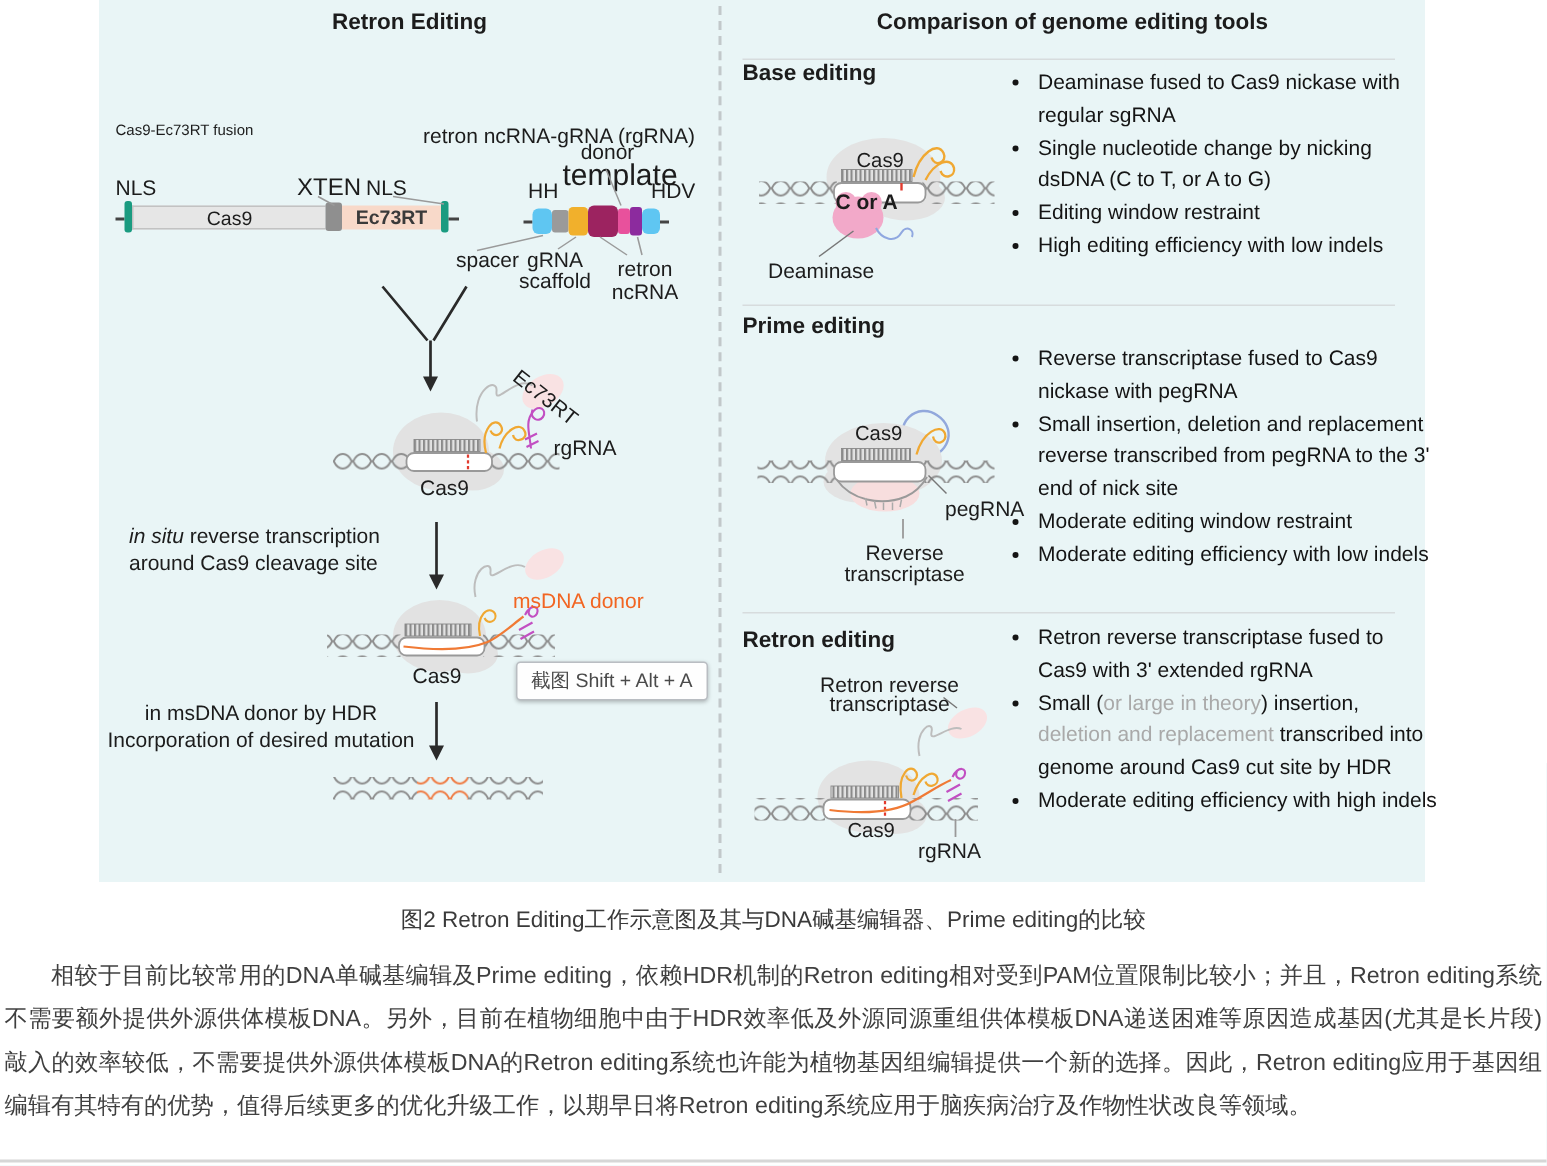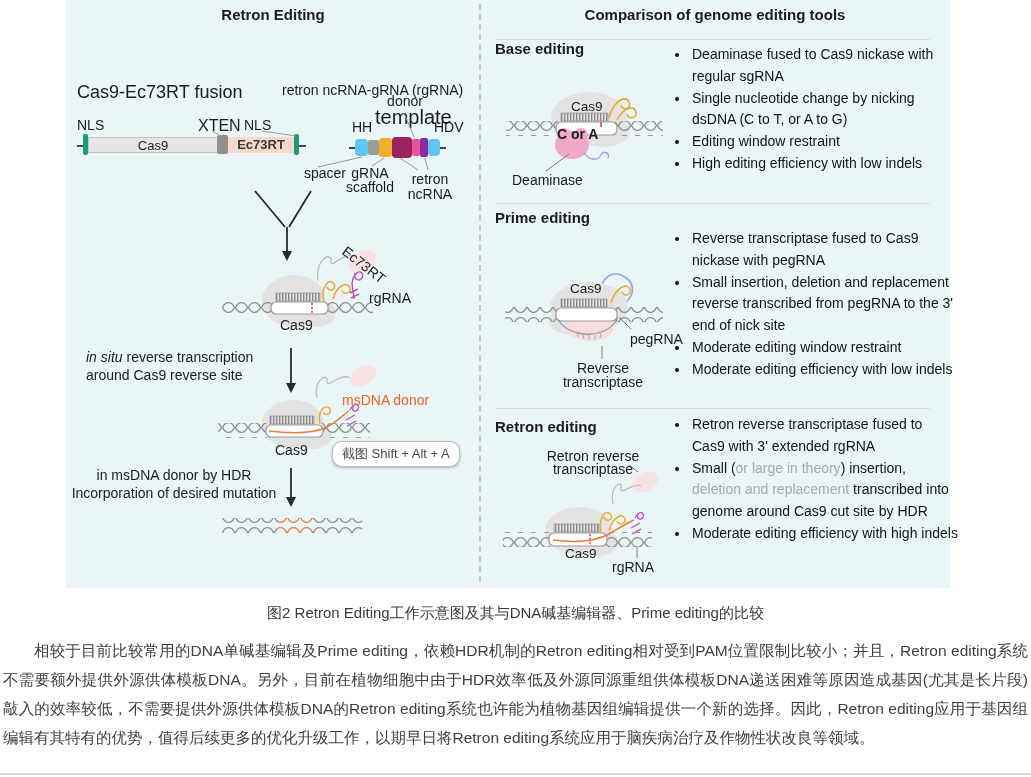--- a/index.html
+++ b/index.html
@@ -47,21 +47,21 @@
     <pattern id="hatch" width="3" height="8" patternUnits="userSpaceOnUse">
       <rect width="1.4" height="8" fill="#8a8a8a"></rect>
     </pattern>
   </defs>
 </svg>
 
 <div class="figure">
 
   <div class="lbl panel-title" style="left:0;top:6px;width:414px;">Retron Editing</div>
 
-  <div class="lbl" style="left:11px;top:82px;font-size:18px;">Cas9-Ec73RT fusion</div>
+  <div class="lbl" style="left:11px;top:82px;font-size:10px;">Cas9-Ec73RT fusion</div>
   <div class="lbl" style="left:216px;top:82px;font-size:14px;">retron ncRNA-gRNA (rgRNA)</div>
 
   <div class="lbl" style="left:11px;top:117px;font-size:14px;">NLS</div>
   <div class="lbl" style="left:132px;top:117px;font-size:16px;">XTEN</div>
   <div class="lbl" style="left:178px;top:117px;font-size:14px;">NLS</div>
 
   <div class="seg" style="left:11px;top:145px;width:6px;height:2px;background:#444;"></div>
   <div class="seg" style="left:17px;top:134px;width:5px;height:21px;background:#1a9b80;border-radius:2px;"></div>
   <div class="seg" style="left:22px;top:137px;width:129px;height:16px;background:#e6e6e6;border:1px solid #c2c2c2;border-right:none;box-sizing:border-box;text-align:center;font-size:13px;line-height:15px;">Cas9</div>
   <div class="seg" style="left:151px;top:135px;width:11px;height:19px;background:#8f8f8f;border-radius:2px;"></div>
@@ -146,27 +146,27 @@
       <rect x="246" y="518" width="50" height="15" fill="url(#helixG)"></rect>
     </g>
   </svg>
 
   <div class="lbl" style="left:283px;top:243px;font-size:14px;transform:rotate(38deg);transform-origin:left top;">Ec73RT</div>
   <div class="lbl" style="left:303px;top:290px;font-size:14px;">rgRNA</div>
   <div class="lbl" style="left:214px;top:317px;font-size:14px;">Cas9</div>
 
   <div class="step-text rightalign" style="left:20px;top:349px;width:193px;">
     <div><i>in situ</i><span> reverse transcription</span></div>
-    <div>around Cas9 reverse site</div>
+    <div>around Cas9 cleavage site</div>
   </div>
 
   <div class="lbl" style="left:276px;top:392px;font-size:14px;color:#f26522;">msDNA donor</div>
   <div class="lbl" style="left:209px;top:442px;font-size:14px;">Cas9</div>
 
-  <div class="tooltip" style="left:266px;top:441px;border-radius:10px;">截图 Shift + Alt + A</div>
+  <div class="tooltip" style="left:278px;top:441px;">截图 Shift + Alt + A</div>
 
   <div class="step-text centeralign" style="left:4px;top:467px;width:208px;">
     <div>in msDNA donor by HDR</div>
     <div>Incorporation of desired mutation</div>
   </div>
 
   <div class="divider-v"></div>
 
   <div class="lbl panel-title" style="left:414px;top:6px;width:470px;">Comparison of genome editing tools</div>
 

